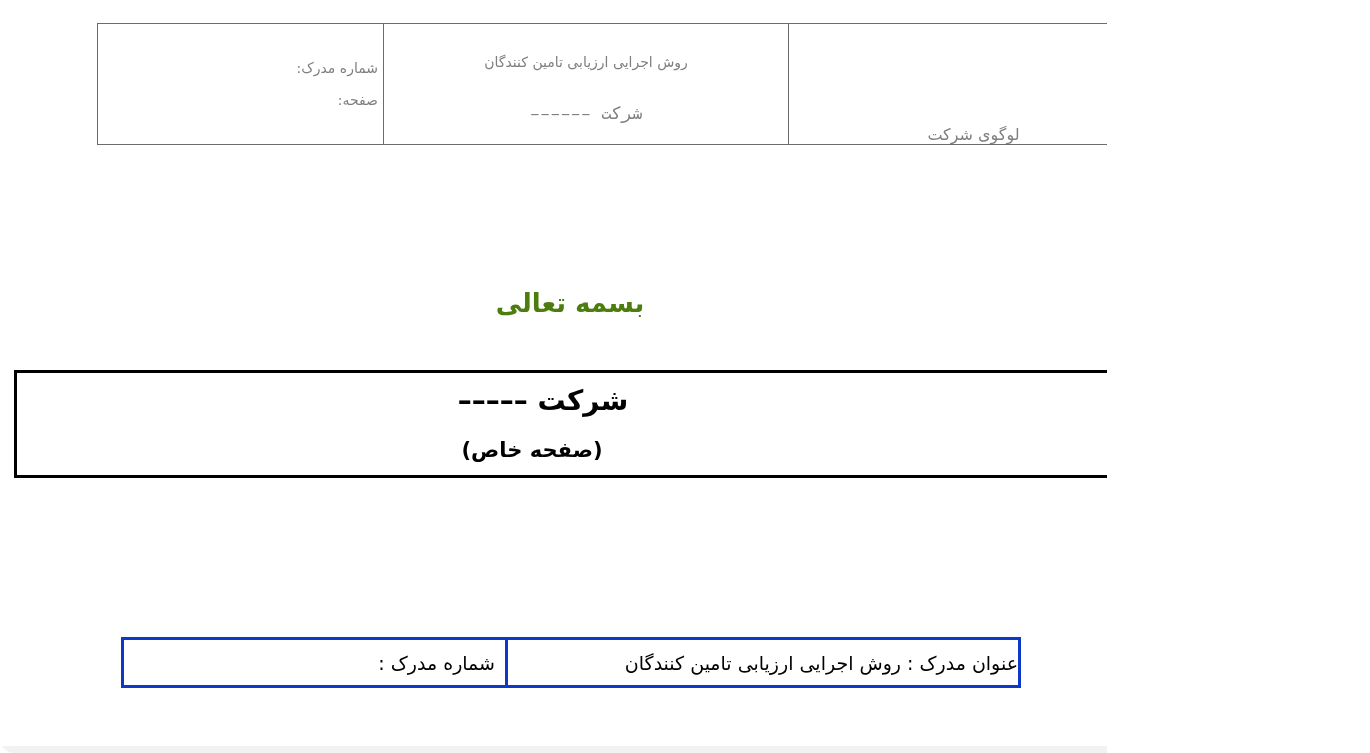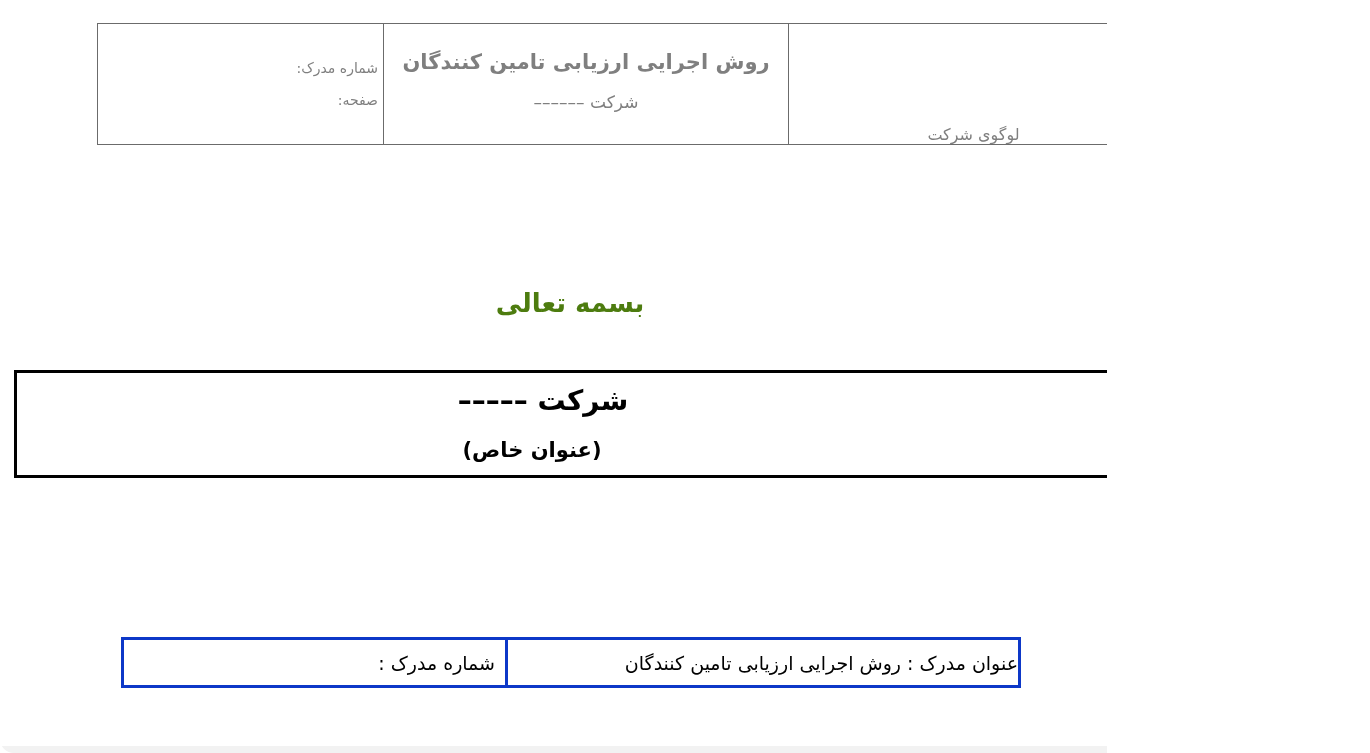--- a/index.html
+++ b/index.html
@@ -50,28 +50,29 @@
   }
   .cell-docinfo .line2 { margin-top: 8px; }
   .cell-title {
     width: 405px;
     border-right: 1px solid #6b6b6b;
     direction: rtl;
     text-align: center;
     padding-top: 22px;
   }
   .cell-title .doc-title {
-    font-size: 21px;
-    font-weight: bold;
+    font-size: 14px;
+    font-weight: normal;
     line-height: 32px;
   }
   .cell-title .doc-company {
     font-size: 17px;
     line-height: 28px;
-    margin-top: 10px;
+    margin-top: 23px;
+    font-family: Liberation Mono, monospace;
   }
   .cell-logo {
     flex: 1;
     direction: rtl;
     display: flex;
     align-items: flex-end;
     justify-content: center;
     font-size: 16px;
   }
 
@@ -176,21 +177,21 @@
       <div class="cell cell-logo">
         <span>لوگوی شرکت</span>
       </div>
     </div>
 
     <div class="besmele">بسمه تعالی</div>
 
     <div class="company-box">
       <div class="company-box-inner">
         <div class="company-name">شرکت –––––</div>
-        <div class="company-type">(عنوان خاص)</div>
+        <div class="company-type">(صفحه خاص)</div>
       </div>
     </div>
 
     <div class="doc-info-table">
       <div class="doc-info-number">
         <span class="txt">شماره مدرک :</span>
       </div>
       <div class="doc-info-title">
         <span class="txt">عنوان مدرک : روش اجرایی ارزیابی تامین کنندگان</span>
       </div>

